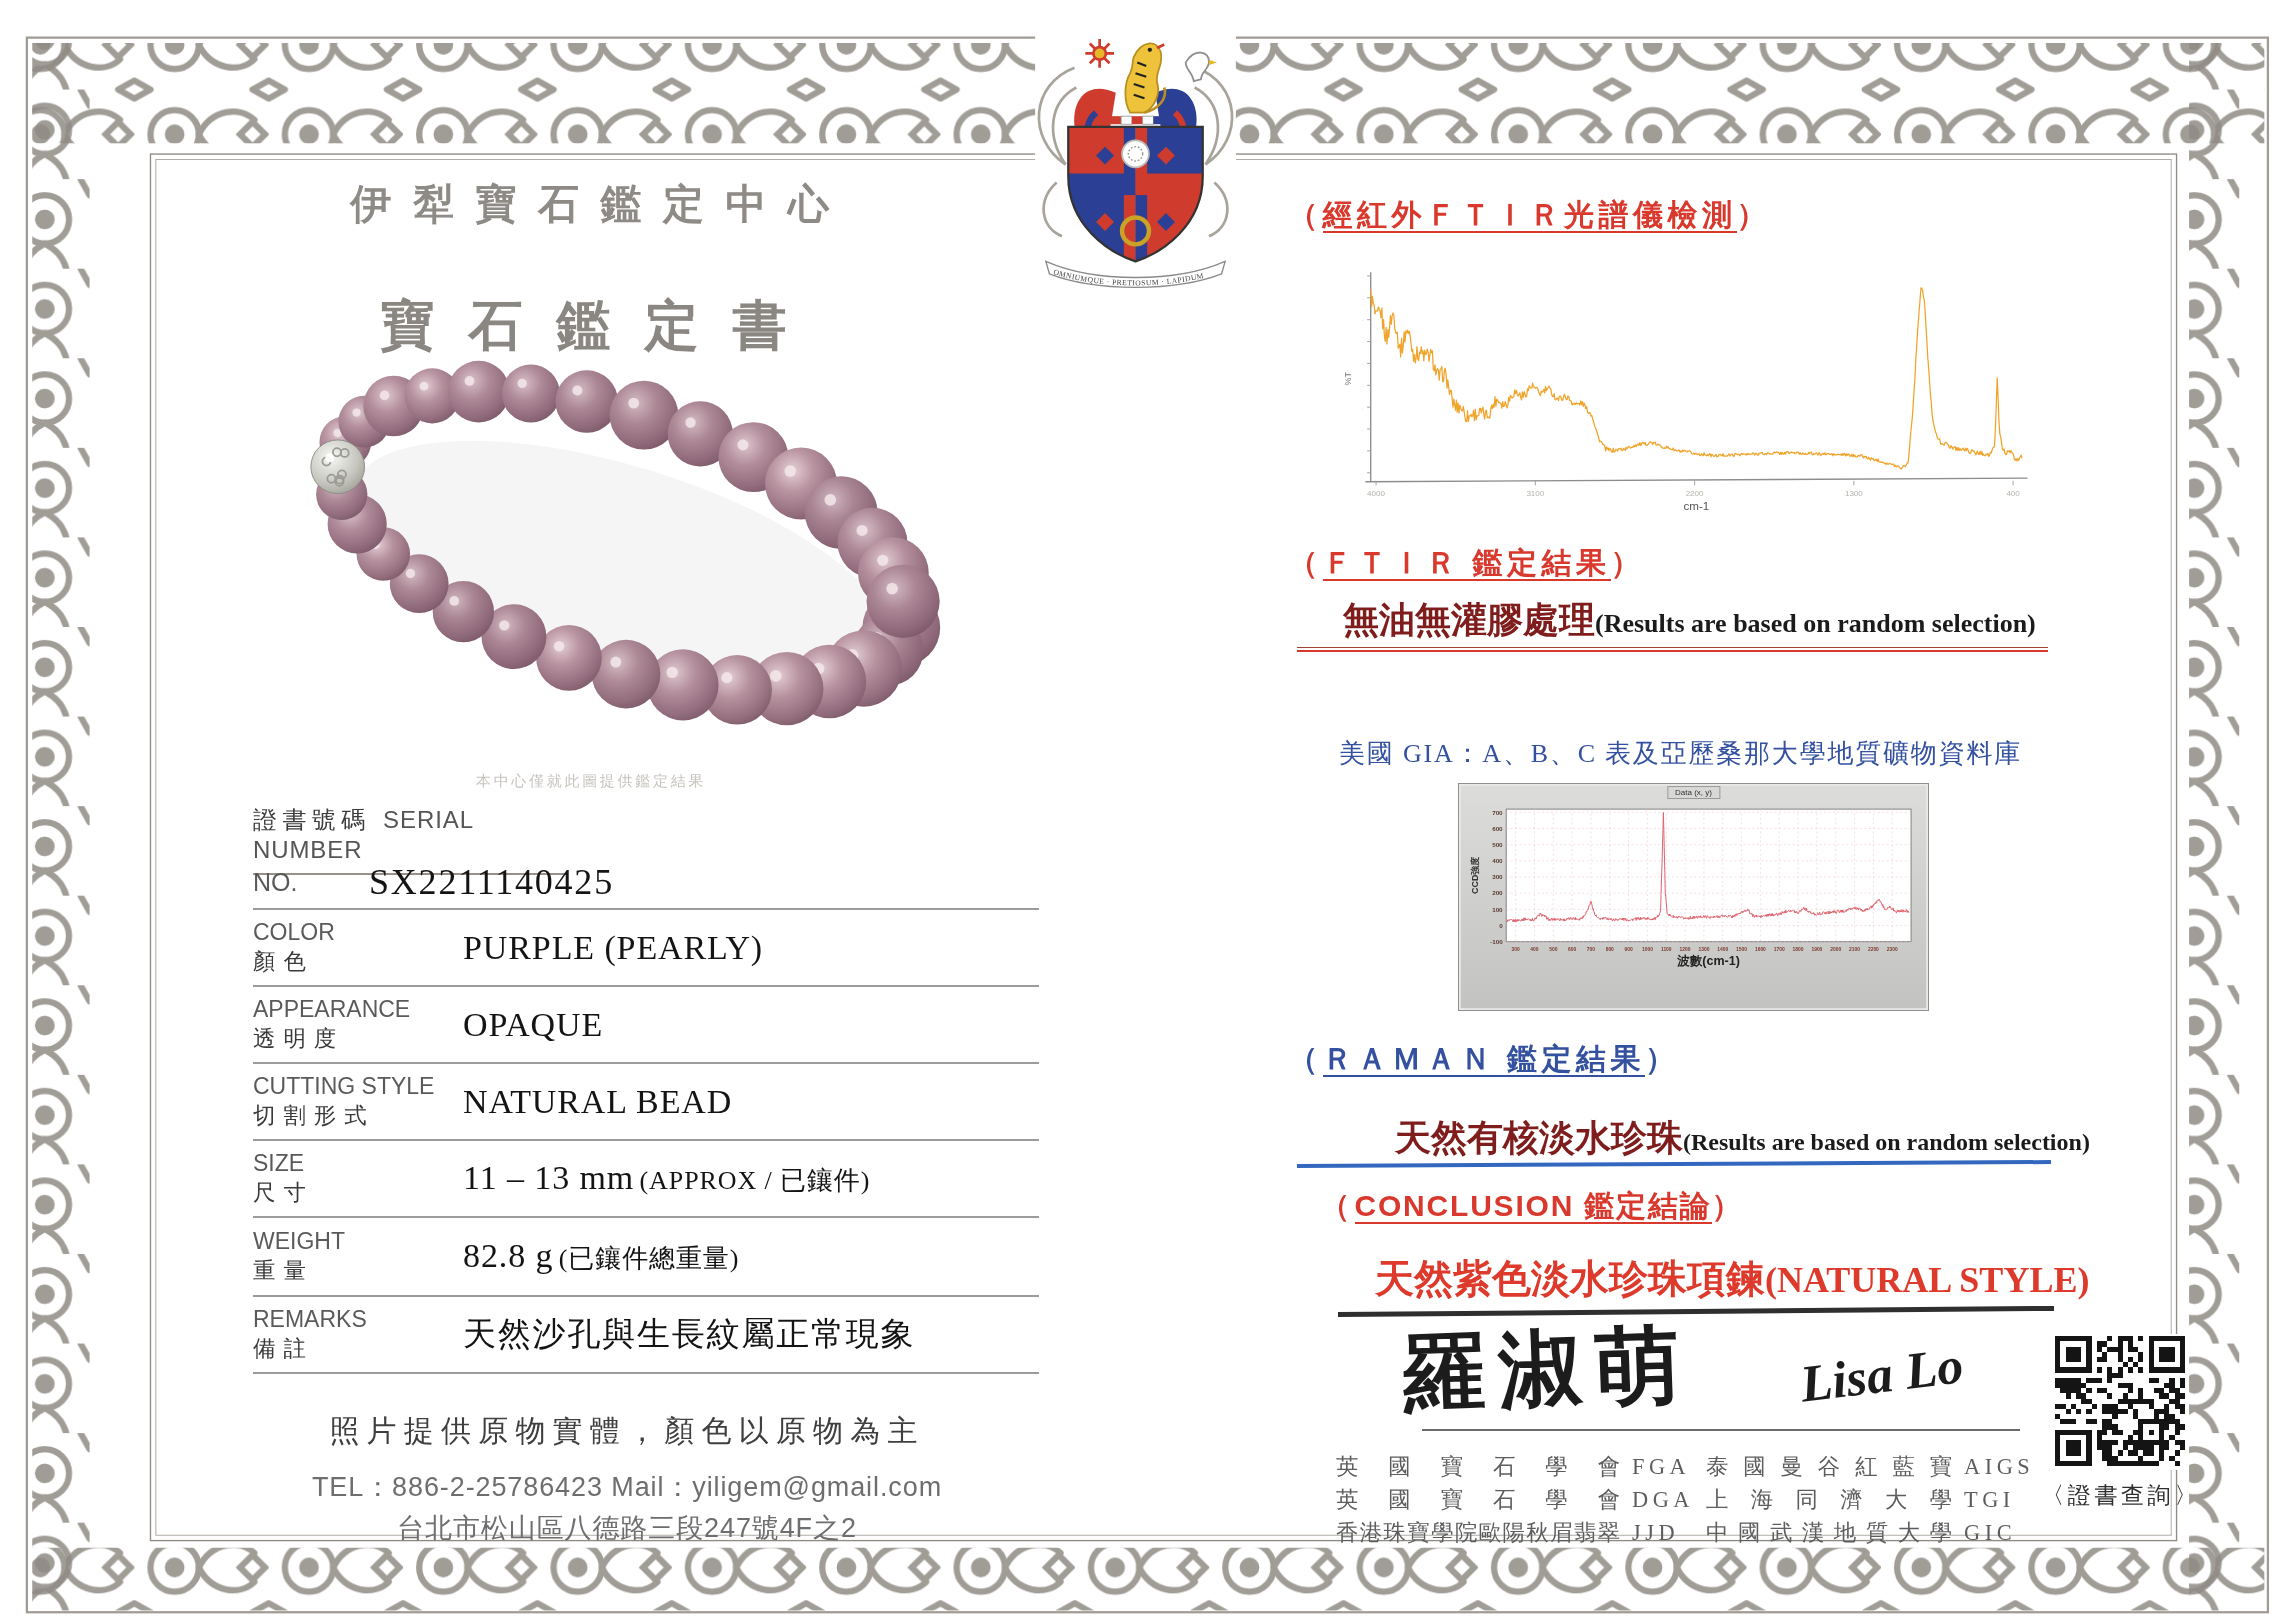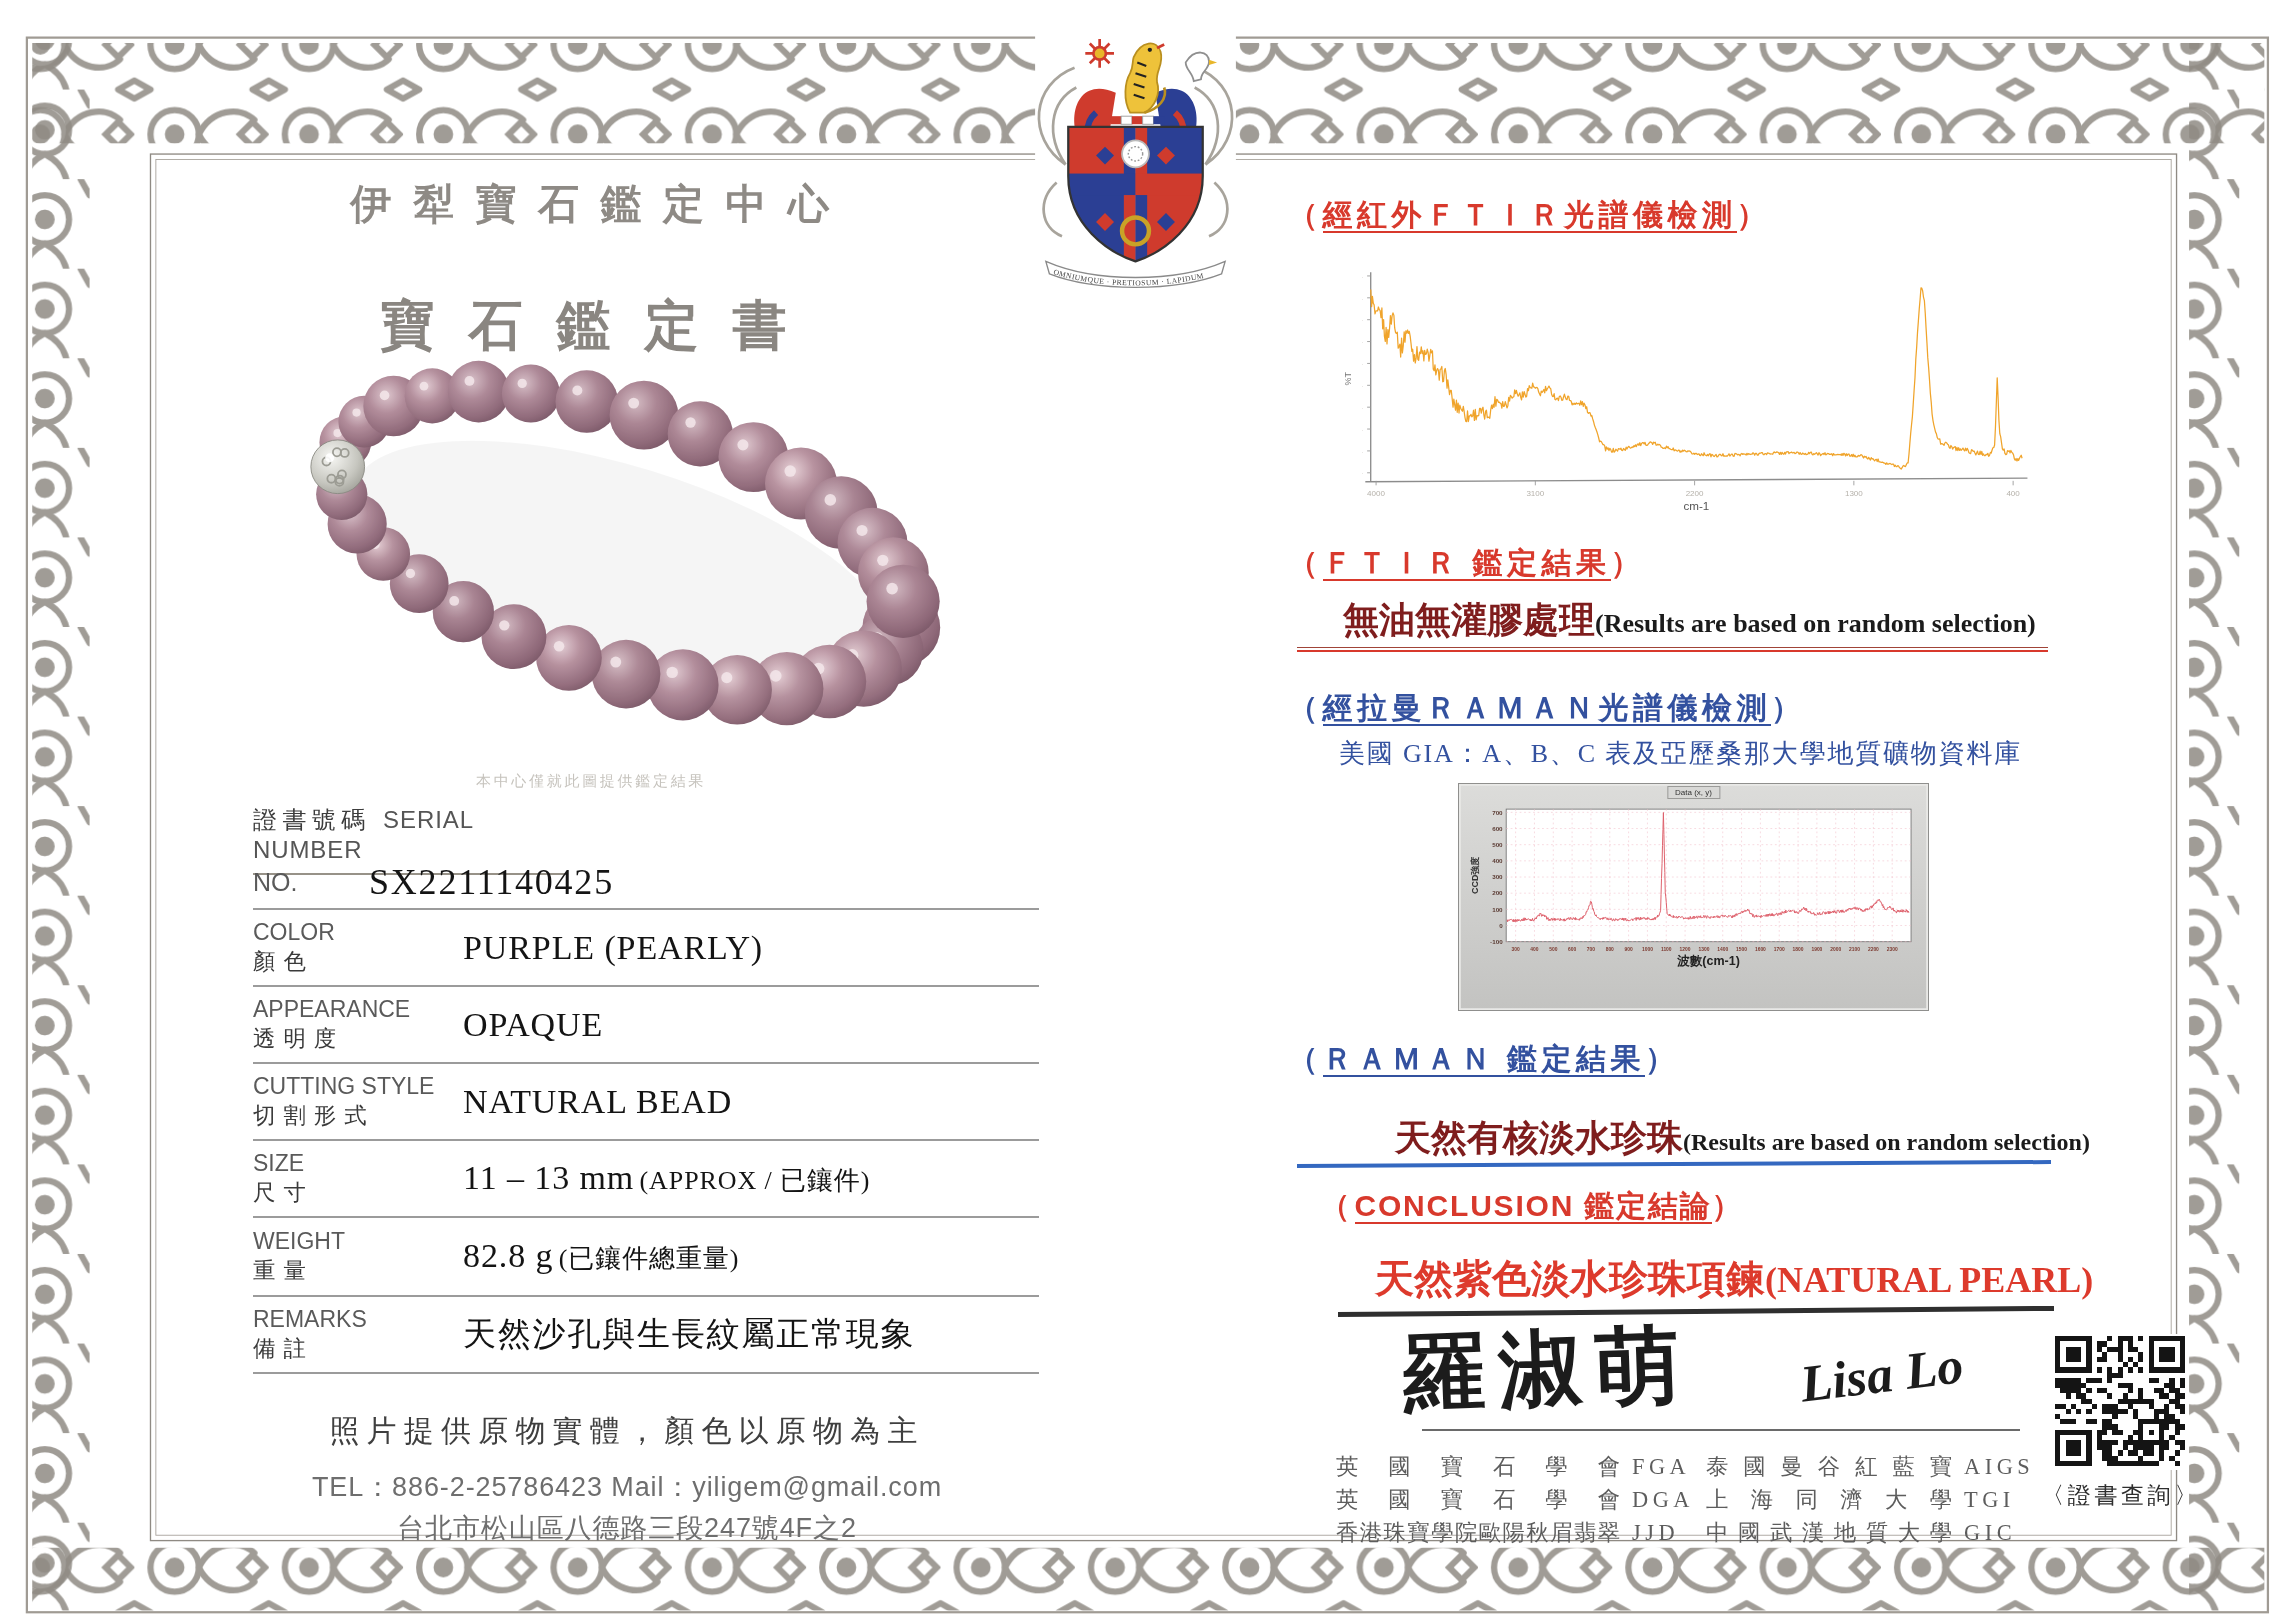--- a/index.html
+++ b/index.html
@@ -381,23 +381,20 @@
     </svg>
 
   <div class="abs rhead red" style="left:1288px;top:543px">
     <span>（</span><span class="u">ＦＴＩＲ 鑑定結果</span><span>）</span>
   </div>
   <div class="abs result" style="left:1343px;top:596px">
     <span class="cjk">無油無灌膠處理</span><span class="en">(Results are based on random selection)</span>
   </div>
   <div class="rule" style="left:1297px;top:647px;width:751px;height:0;border-top:1.8px solid #a04438;border-bottom:2.7px solid #d8392c;padding-top:1.8px"></div>
 
-  <div class="abs rhead blue" style="left:1288px;top:688px">
-    <span>（</span><span class="u">經拉曼ＲＡＭＡＮ光譜儀檢測</span><span>）</span>
-  </div>
   <div class="abs subnote blue" style="left:1299px;top:736px">美國 GIA：A、B、C 表及亞歷桑那大學地質礦物資料庫</div>
 
   <div class="raman-window">
     <div class="rwin-title">Data (x, y)</div>
     <svg class="rwin-plot" width="455" height="192" id="raman-svg" viewBox="0 0 508 214">
         <rect x="46" y="10" width="452" height="148" fill="#ffffff" stroke="#777" stroke-width="1"></rect>
         <line x1="56.51162790697674" y1="10" x2="56.51162790697674" y2="158" stroke="#f0bcc6" stroke-width="0.6" stroke-dasharray="2,3"></line>
         <text x="56.51162790697674" y="168" text-anchor="middle" font-size="5.5" font-weight="bold" fill="#7c3a30" font-family="Liberation Sans,sans-serif">300</text>
         <line x1="77.53488372093022" y1="10" x2="77.53488372093022" y2="158" stroke="#f0bcc6" stroke-width="0.6" stroke-dasharray="2,3"></line>
         <text x="77.53488372093022" y="168" text-anchor="middle" font-size="5.5" font-weight="bold" fill="#7c3a30" font-family="Liberation Sans,sans-serif">400</text>
@@ -468,21 +465,21 @@
   </div>
   <div class="abs rhead blue" style="left:1288px;top:1039px">
     <span>（</span><span class="u">ＲＡＭＡＮ 鑑定結果</span><span>）</span>
   </div>
   <div class="rule" style="left:1297px;top:1162px;width:754px;height:3.6px;background:#3468c0;transform:rotate(-0.3deg)"></div>
 
   <div class="abs rhead red" style="left:1320px;top:1186px">
     <span>（</span><span class="u sans" style="letter-spacing:1.8px">CONCLUSION  鑑定結論</span><span>）</span>
   </div>
   <div class="abs concl-line" style="left:1375px;top:1252px">
-    <span class="cjk">天然紫色淡水珍珠項鍊</span><span class="en">(NATURAL PEARL)</span>
+    <span class="cjk">天然紫色淡水珍珠項鍊</span><span class="en">(NATURAL STYLE)</span>
   </div>
   <div class="rule" style="left:1338px;top:1309px;width:716px;height:4.5px;background:#2f2f2f;transform:rotate(-0.5deg)"></div>
 
   <div class="abs sig-cjk" style="left:1402px;top:1313px">羅淑萌</div>
   <div class="abs sig-en" style="left:1800px;top:1345px">Lisa Lo</div>
   <div class="rule" style="left:1422px;top:1429px;width:598px;height:1.8px;background:#6a6a6a"></div>
 
   <div class="abs creds" style="left:1336px;top:1444px">
     <div class="crow">
       <span class="cname1">英國寶石學會</span>

